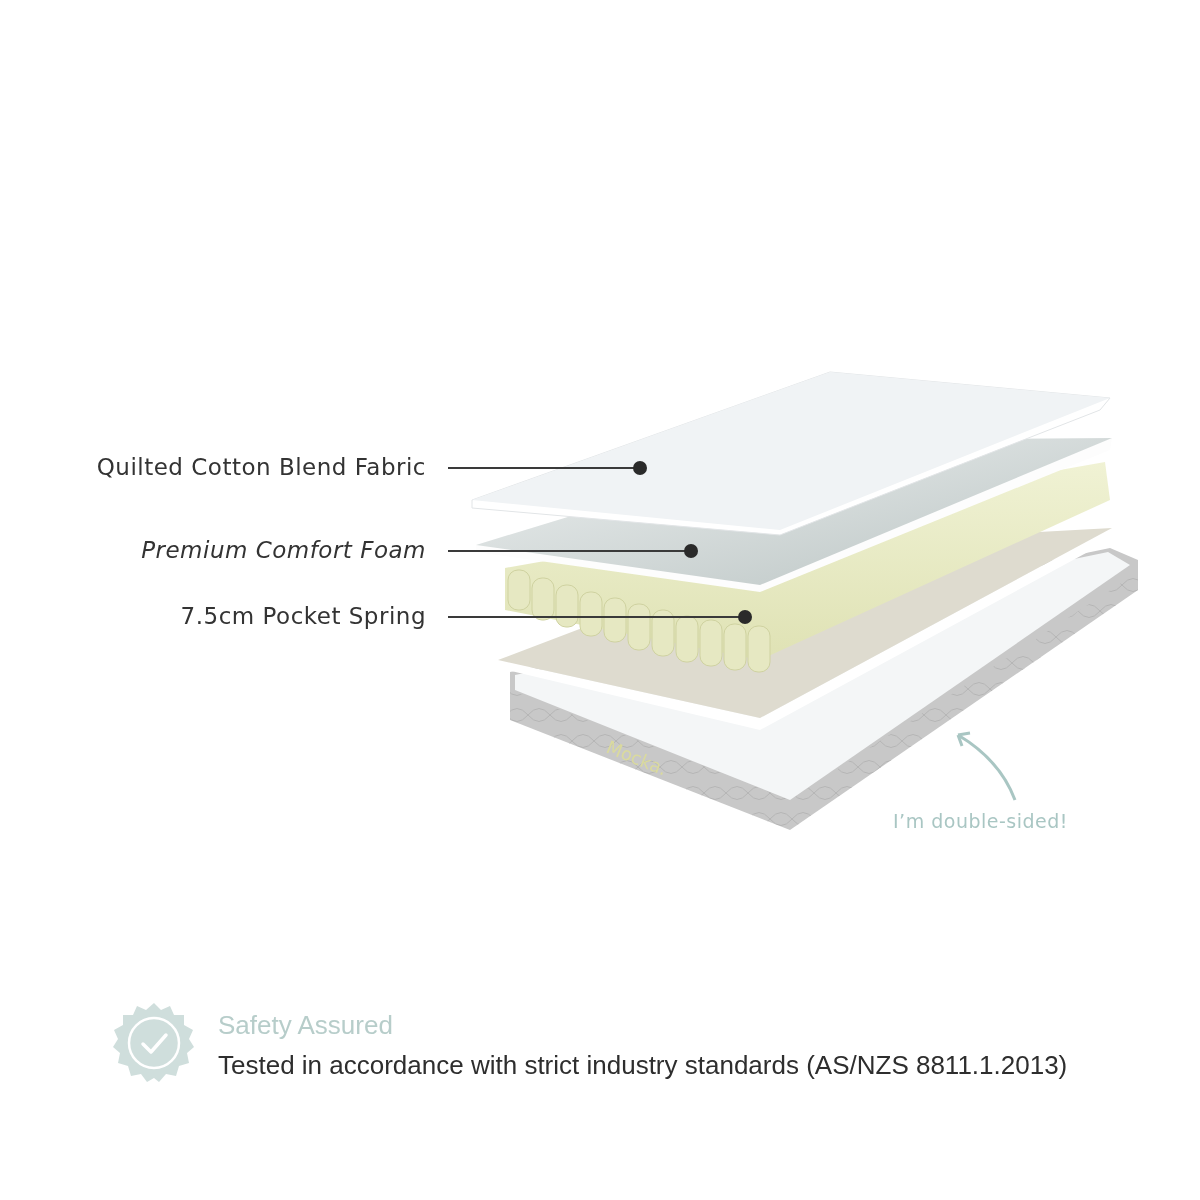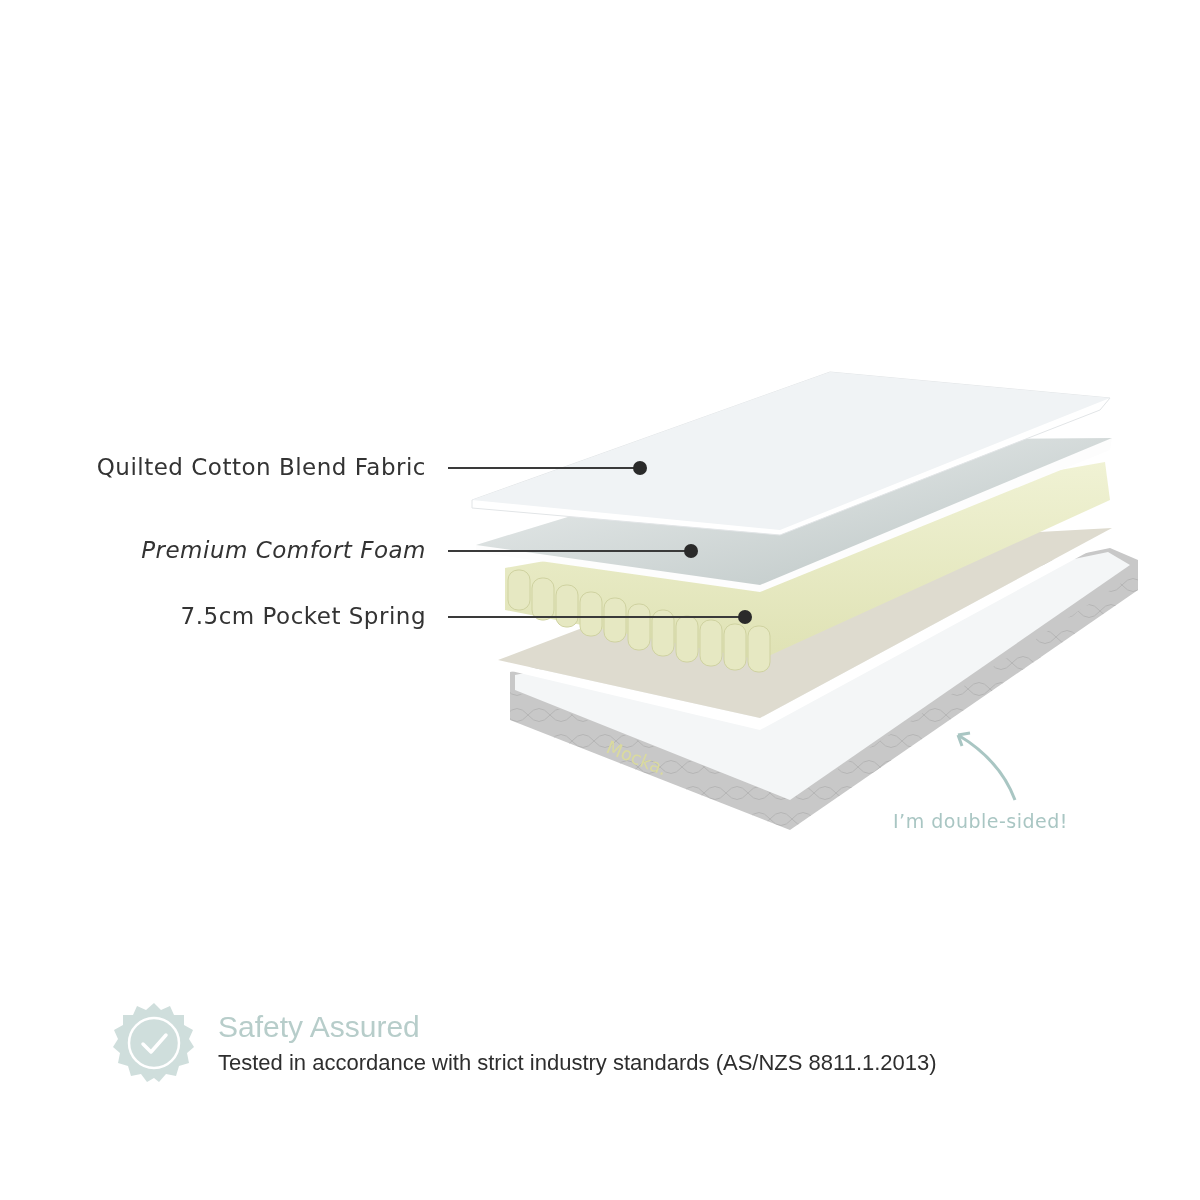--- a/index.html
+++ b/index.html
@@ -3,22 +3,22 @@
 <meta charset="utf-8">
 <style>
   html, body { margin:0; padding:0; background:#ffffff; }
   body { width:1200px; height:1200px; position:relative; overflow:hidden; font-family:"DejaVu Sans", sans-serif; }
   .label { position:absolute; right:774px; font-size:23px; color:#333333; letter-spacing:0.5px; white-space:nowrap; }
   .leader { position:absolute; height:2px; background:#3a3a3a; }
   .dot { position:absolute; width:14px; height:14px; border-radius:50%; background:#2a2a2a; }
   svg.illus { position:absolute; left:460px; top:360px; }
   .double { position:absolute; left:893px; top:810px; font-size:19px; color:#a9c6c3; letter-spacing:0.5px; white-space:nowrap; }
   .safety-icon { position:absolute; left:112px; top:1001px; width:84px; height:84px; }
-  .safety-title { position:absolute; left:218px; top:1010px; font-size:30px; color:#b7cdca; font-family:"Liberation Sans", sans-serif; }
-  .safety-desc { position:absolute; left:218px; top:1050px; font-size:22px; color:#2e2e2e; font-family:"Liberation Sans", sans-serif; }
+  .safety-title { position:absolute; left:218px; top:1010px; font-size:26px; color:#b7cdca; font-family:"Liberation Sans", sans-serif; }
+  .safety-desc { position:absolute; left:218px; top:1050px; font-size:26px; color:#2e2e2e; font-family:"Liberation Sans", sans-serif; }
 </style>
 </head>
 <body>
 
 <svg class="illus" width="680" height="480" viewBox="460 360 680 480">
   <defs>
     <linearGradient id="foamG" x1="0" y1="0" x2="1" y2="1">
       <stop offset="0" stop-color="#eef1f1"></stop>
         <stop offset="1" stop-color="#b9c3c2"></stop>
     </linearGradient>

